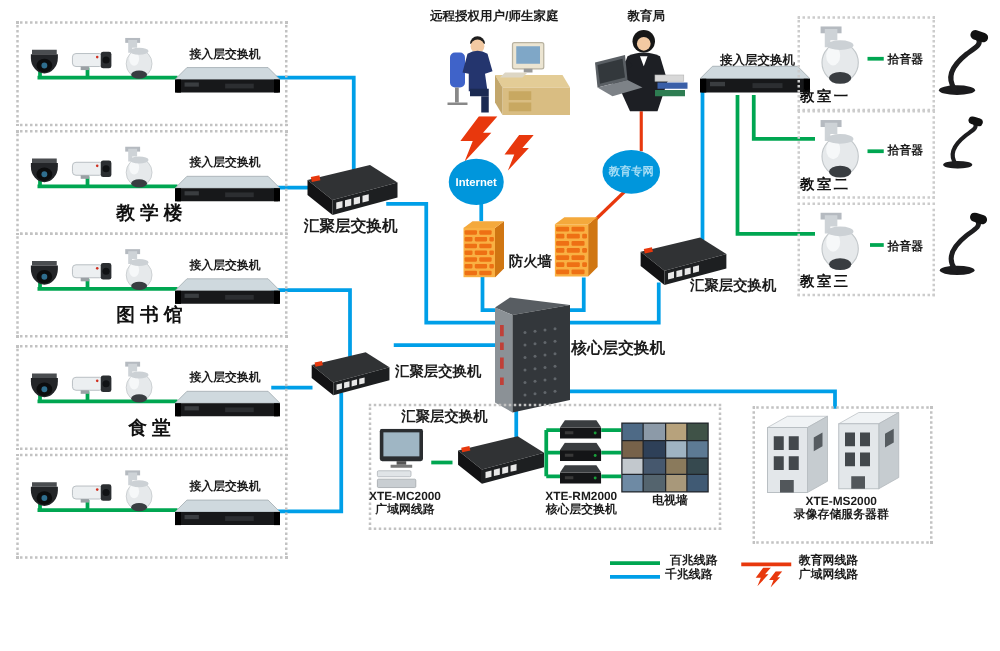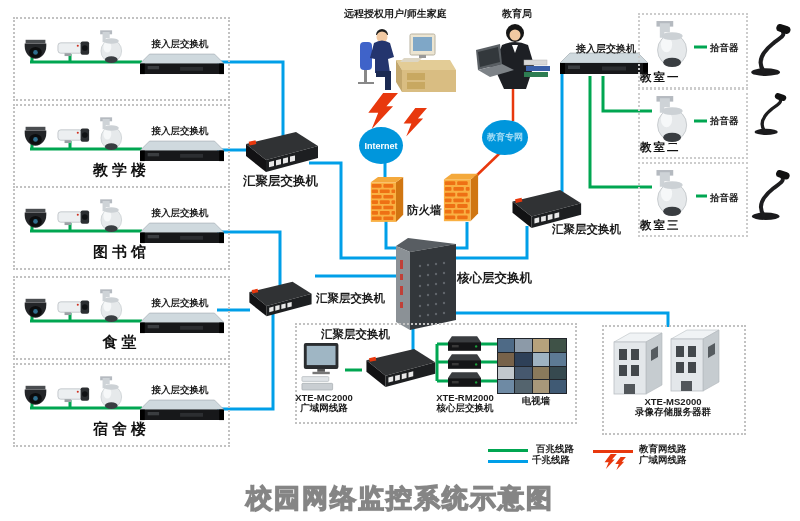--- a/index.html
+++ b/index.html
@@ -298,21 +298,20 @@
   <svg class="icon" style="left:42px;top:20px;width:34px;height:19px">
         <use href="#i-bullet"></use>
       </svg>
   <svg class="icon" style="left:82px;top:11px;width:27px;height:34px">
         <use href="#i-ptz"></use>
       </svg>
   <svg class="icon" style="left:125px;top:34px;width:84px;height:25px">
         <use href="#i-rack"></use>
       </svg>
   <div class="lbl sm ctr" style="left:125px;top:20px;width:80px">接入层交换机</div>
-  <div class="bname">宿舍楼</div>
 </div>
 
 <svg class="icon" style="left:236px;top:130px;width:84px;height:44px">
       <use href="#i-dswitch"></use>
     </svg>
 <div class="lbl lg" style="left:243px;top:174px">汇聚层交换机</div>
 
 <svg class="icon" style="left:238px;top:280px;width:78px;height:38px">
       <use href="#i-dswitch"></use>
     </svg>
@@ -474,15 +473,14 @@
 <div class="leg-line" style="left:593px;top:450px;background:var(--line-edu,#e8380d)"></div>
 <div class="lbl sm" style="left:639px;top:444px">教育网线路</div>
 <svg class="icon" style="left:603px;top:454px;width:14px;height:15px">
       <use href="#i-bolt"></use>
     </svg>
 <svg class="icon" style="left:614px;top:457px;width:12px;height:13px">
       <use href="#i-bolt"></use>
     </svg>
 <div class="lbl sm" style="left:639px;top:455px">广域网线路</div>
 
-<div id="title">校园网络监控系统示意图</div>
 
 </div>
 
 </body></html>

